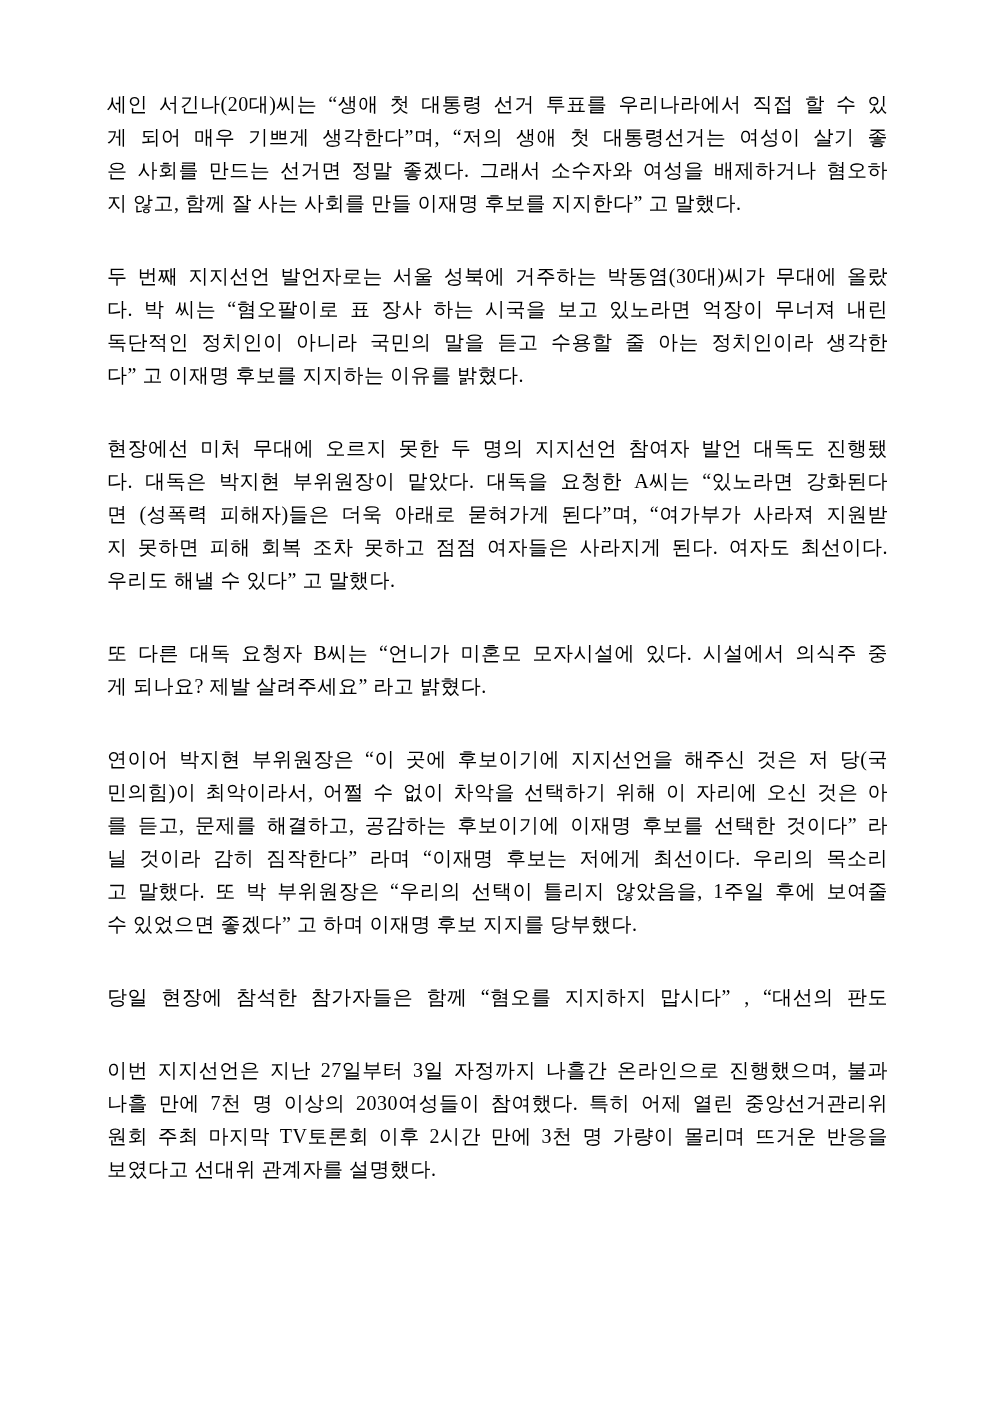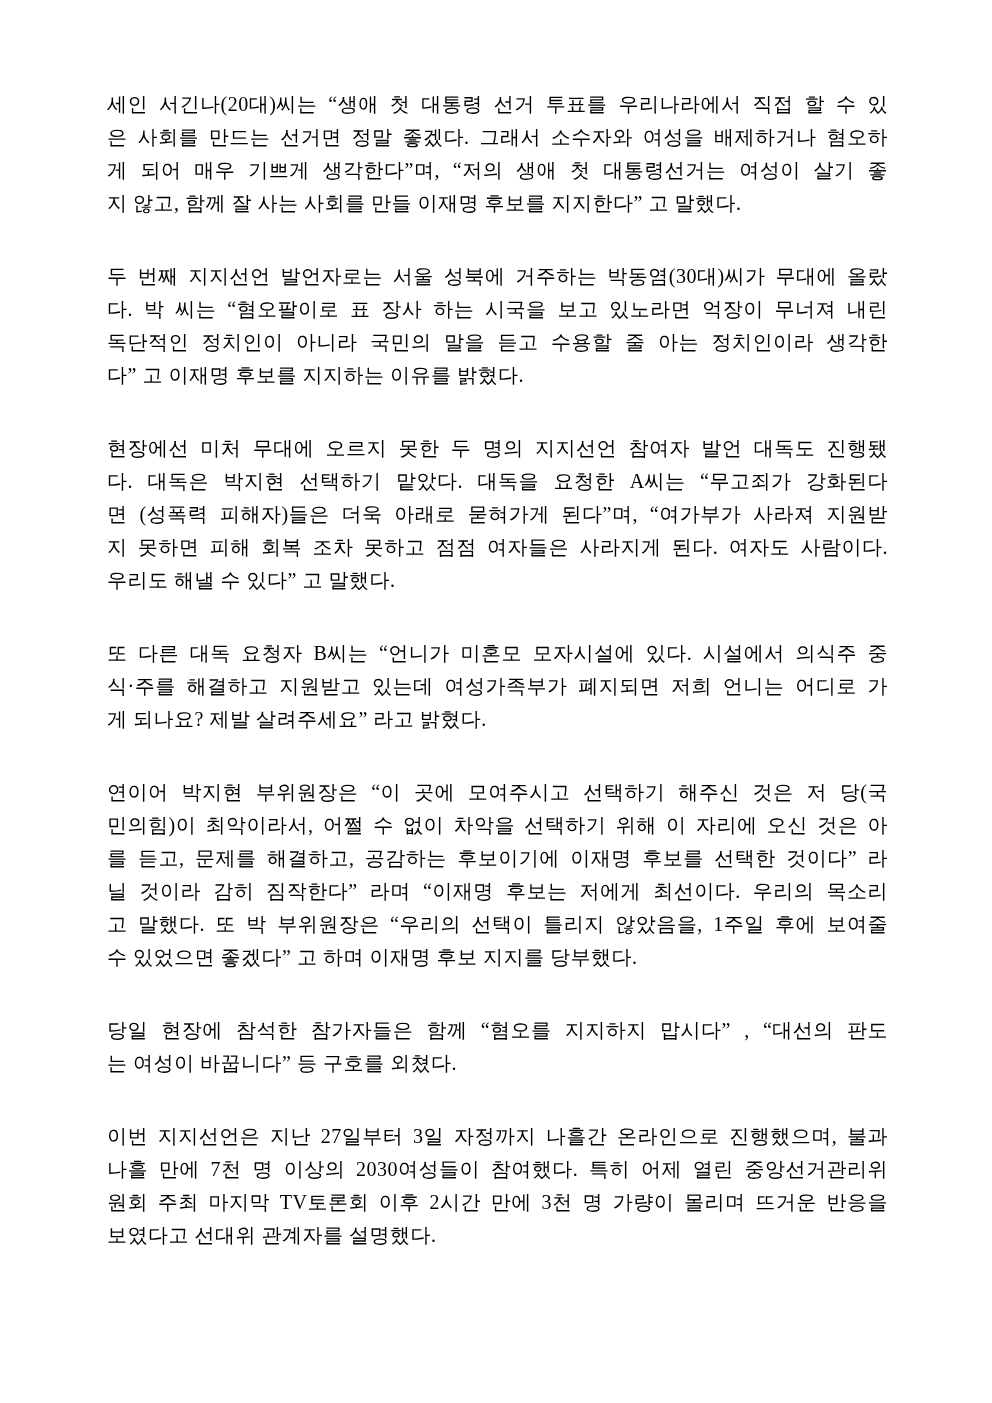--- a/index.html
+++ b/index.html
@@ -54,53 +54,51 @@
     color: #000000;
   }
 </style>
 </head>
 <body>
 
 <div class="page">
   <div class="doc-body">
       <div class="paragraph">
         <div class="line">세인 서긴나(20대)씨는  “생애 첫 대통령 선거 투표를 우리나라에서 직접 할 수 있</div>
+        <div class="line">게 되어 매우 기쁘게 생각한다”며,  “저의 생애 첫 대통령선거는 여성이 살기 좋</div>
         <div class="line">은 사회를 만드는 선거면 정말 좋겠다. 그래서 소수자와 여성을 배제하거나 혐오하</div>
-        <div class="line">게 되어 매우 기쁘게 생각한다”며,  “저의 생애 첫 대통령선거는 여성이 살기 좋</div>
         <div class="line last">지 않고, 함께 잘 사는 사회를 만들 이재명 후보를 지지한다” 고 말했다.</div>
       </div>
       <div class="paragraph">
         <div class="line">두 번째 지지선언 발언자로는 서울 성북에 거주하는 박동염(30대)씨가 무대에 올랐</div>
         <div class="line">다. 박 씨는  “혐오팔이로 표 장사 하는 시국을 보고 있노라면 억장이 무너져 내린</div>
         <div class="line">독단적인 정치인이 아니라 국민의 말을 듣고 수용할 줄 아는 정치인이라 생각한</div>
         <div class="line last">다” 고 이재명 후보를 지지하는 이유를 밝혔다.</div>
       </div>
       <div class="paragraph">
         <div class="line">현장에선 미처 무대에 오르지 못한 두 명의 지지선언 참여자 발언 대독도 진행됐</div>
-        <div class="line">다. 대독은 박지현 선택하기 맡았다. 대독을 요청한 A씨는  “무고죄가 강화된다</div>
+        <div class="line">다. 대독은 박지현 부위원장이 맡았다. 대독을 요청한 A씨는  “있노라면 강화된다</div>
         <div class="line">면 (성폭력 피해자)들은 더욱 아래로 묻혀가게 된다”며,  “여가부가 사라져 지원받</div>
-        <div class="line">지 못하면 피해 회복 조차 못하고 점점 여자들은 사라지게 된다. 여자도 사람이다.</div>
+        <div class="line">지 못하면 피해 회복 조차 못하고 점점 여자들은 사라지게 된다. 여자도 최선이다.</div>
         <div class="line last">우리도 해낼 수 있다” 고 말했다.</div>
       </div>
       <div class="paragraph">
         <div class="line">또 다른 대독 요청자 B씨는  “언니가 미혼모 모자시설에 있다. 시설에서 의식주 중</div>
-        <div class="line">식·주를 해결하고 지원받고 있는데 여성가족부가 폐지되면 저희 언니는 어디로 가</div>
         <div class="line last">게 되나요? 제발 살려주세요” 라고 밝혔다.</div>
       </div>
       <div class="paragraph">
-        <div class="line">연이어 박지현 부위원장은  “이 곳에 모여주시고 선택하기 해주신 것은 저 당(국</div>
+        <div class="line">연이어 박지현 부위원장은  “이 곳에 후보이기에 지지선언을 해주신 것은 저 당(국</div>
         <div class="line">민의힘)이 최악이라서, 어쩔 수 없이 차악을 선택하기 위해 이 자리에 오신 것은 아</div>
         <div class="line">를 듣고, 문제를 해결하고, 공감하는 후보이기에 이재명 후보를 선택한 것이다” 라</div>
         <div class="line">닐 것이라 감히 짐작한다” 라며  “이재명 후보는 저에게 최선이다. 우리의 목소리</div>
         <div class="line">고 말했다. 또 박 부위원장은 “우리의 선택이 틀리지 않았음을, 1주일 후에 보여줄</div>
         <div class="line last">수 있었으면 좋겠다” 고 하며 이재명 후보 지지를 당부했다.</div>
       </div>
       <div class="paragraph">
         <div class="line">당일 현장에 참석한 참가자들은 함께  “혐오를 지지하지 맙시다” ,  “대선의 판도</div>
-        <div class="line last">는 여성이 바꿉니다”  등 구호를 외쳤다.</div>
       </div>
       <div class="paragraph">
         <div class="line">이번 지지선언은 지난 27일부터 3일 자정까지 나흘간 온라인으로 진행했으며, 불과</div>
         <div class="line">나흘 만에 7천 명 이상의 2030여성들이 참여했다. 특히 어제 열린 중앙선거관리위</div>
         <div class="line">원회 주최 마지막 TV토론회 이후 2시간 만에 3천 명 가량이 몰리며 뜨거운 반응을</div>
         <div class="line last">보였다고 선대위 관계자를 설명했다.</div>
       </div>
     </div>
   <div class="page-footer">- 2 -</div>
 </div>

